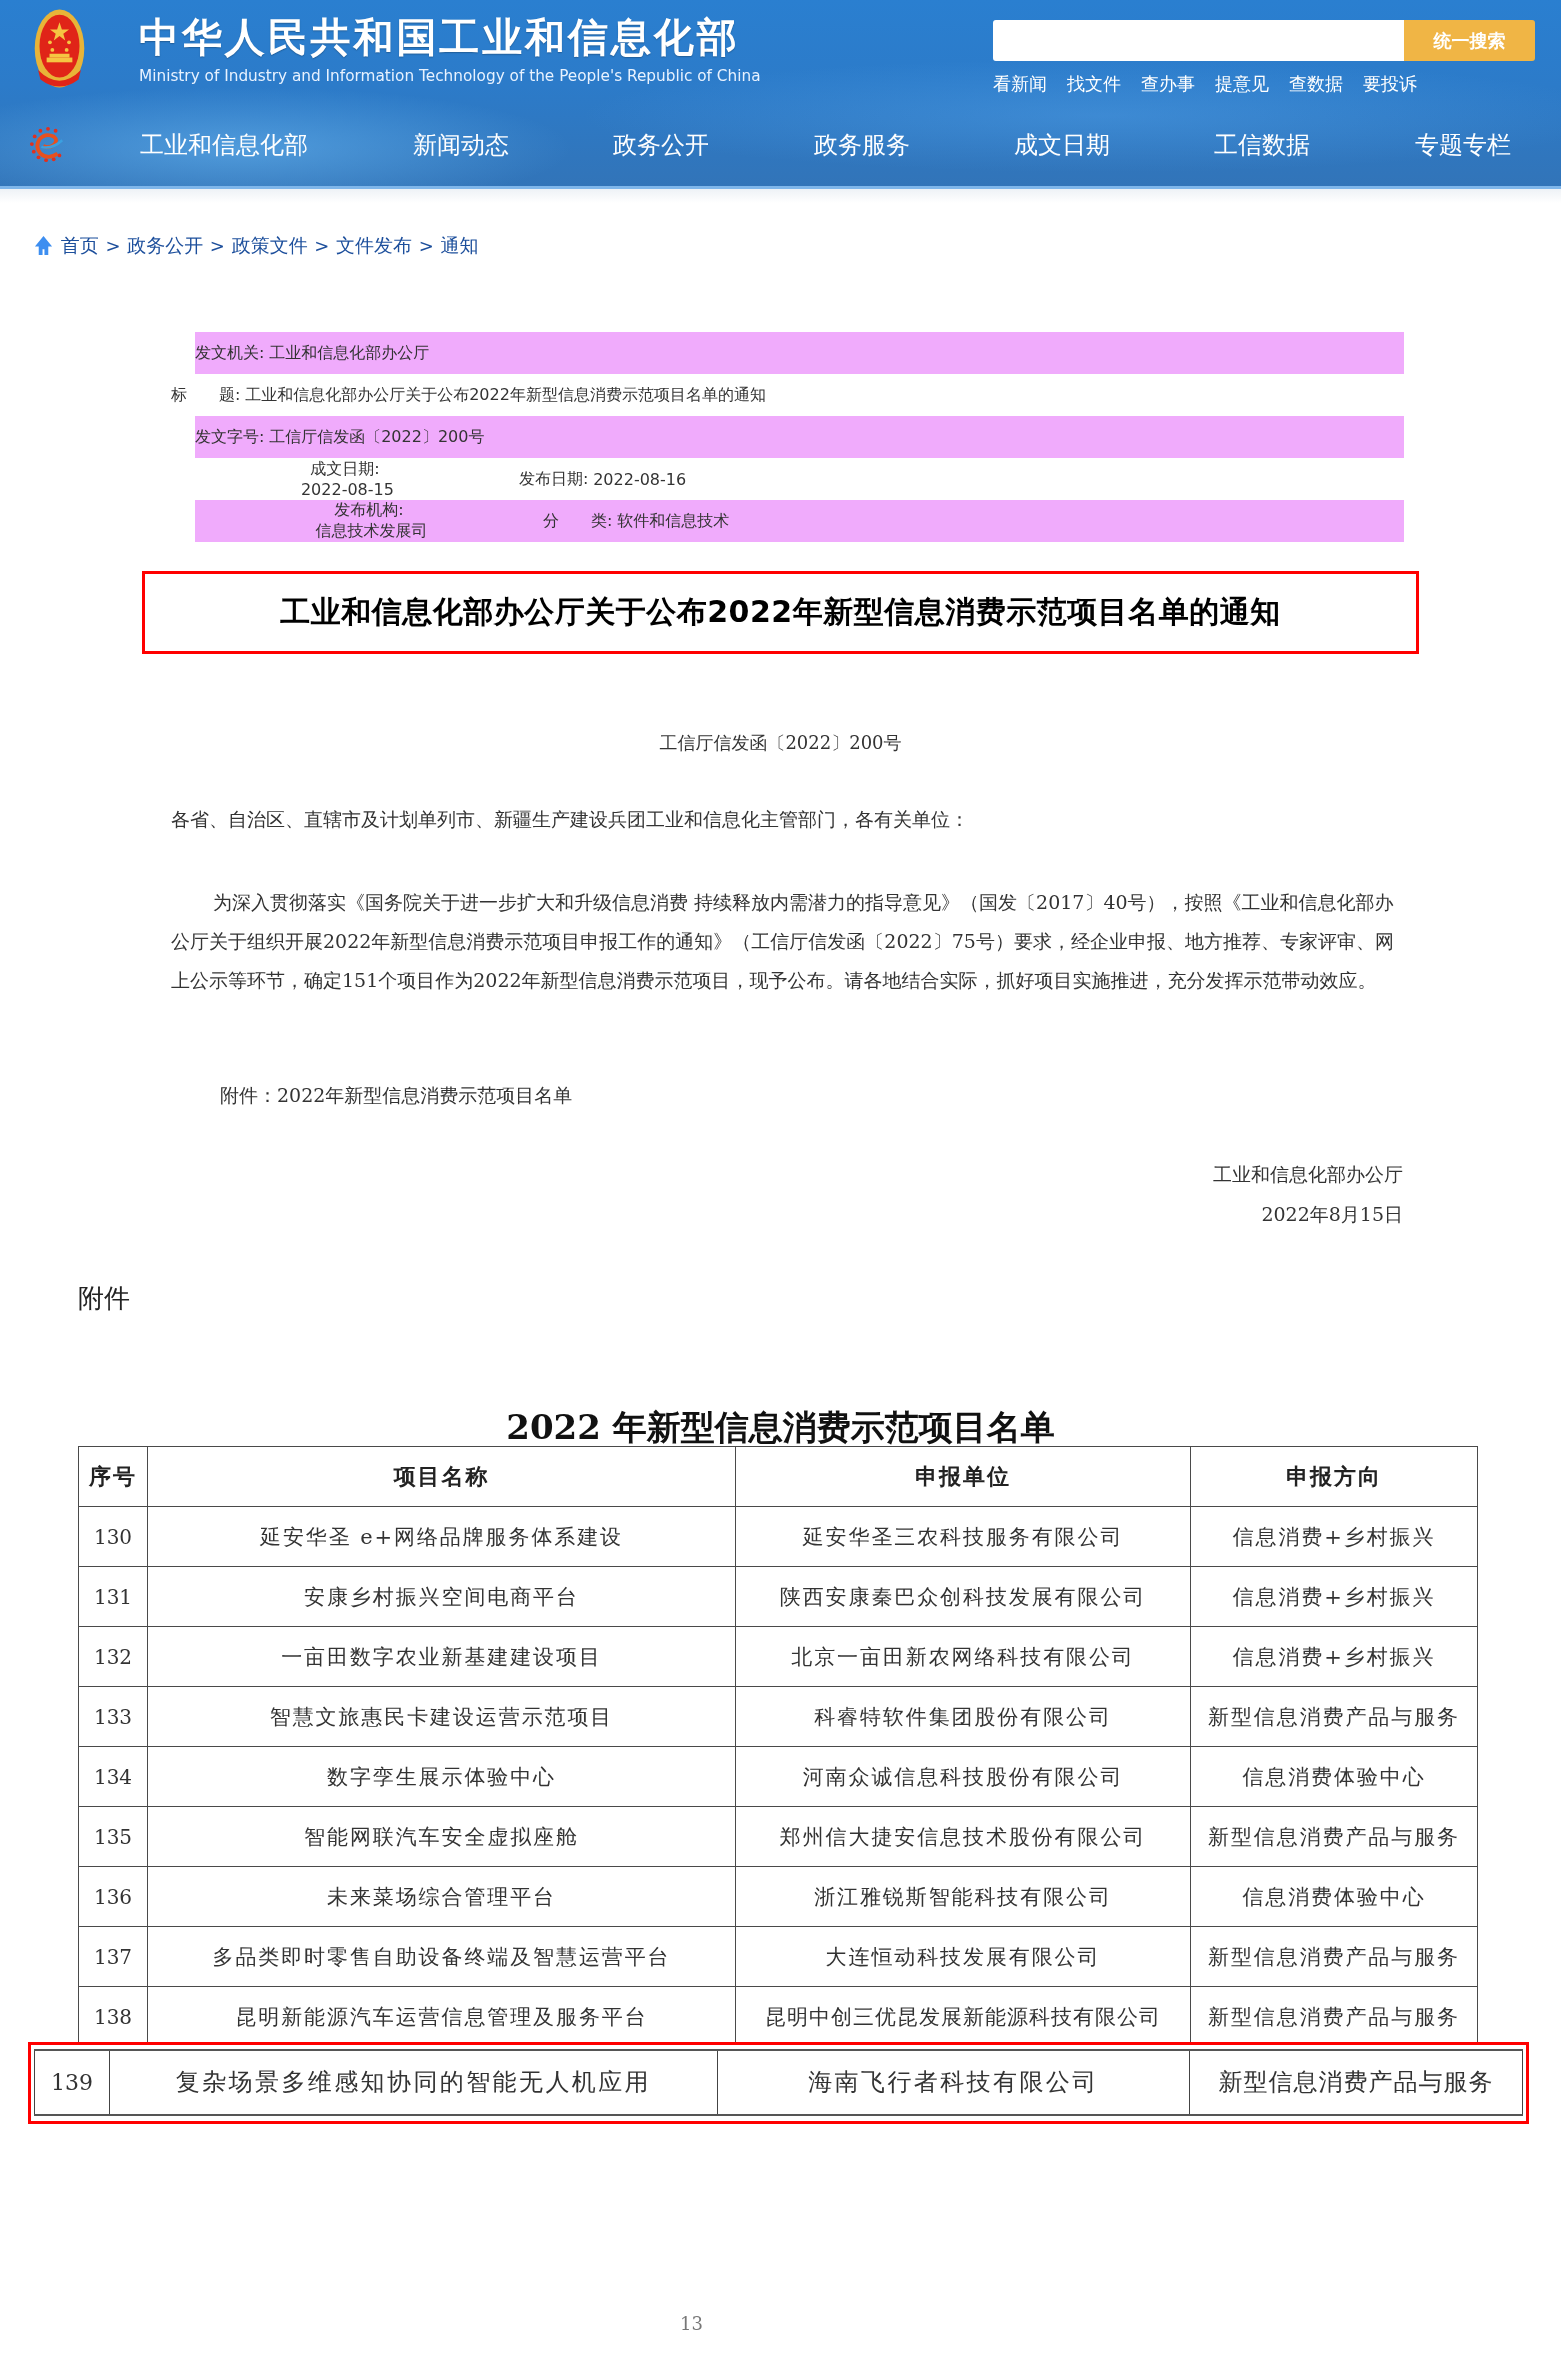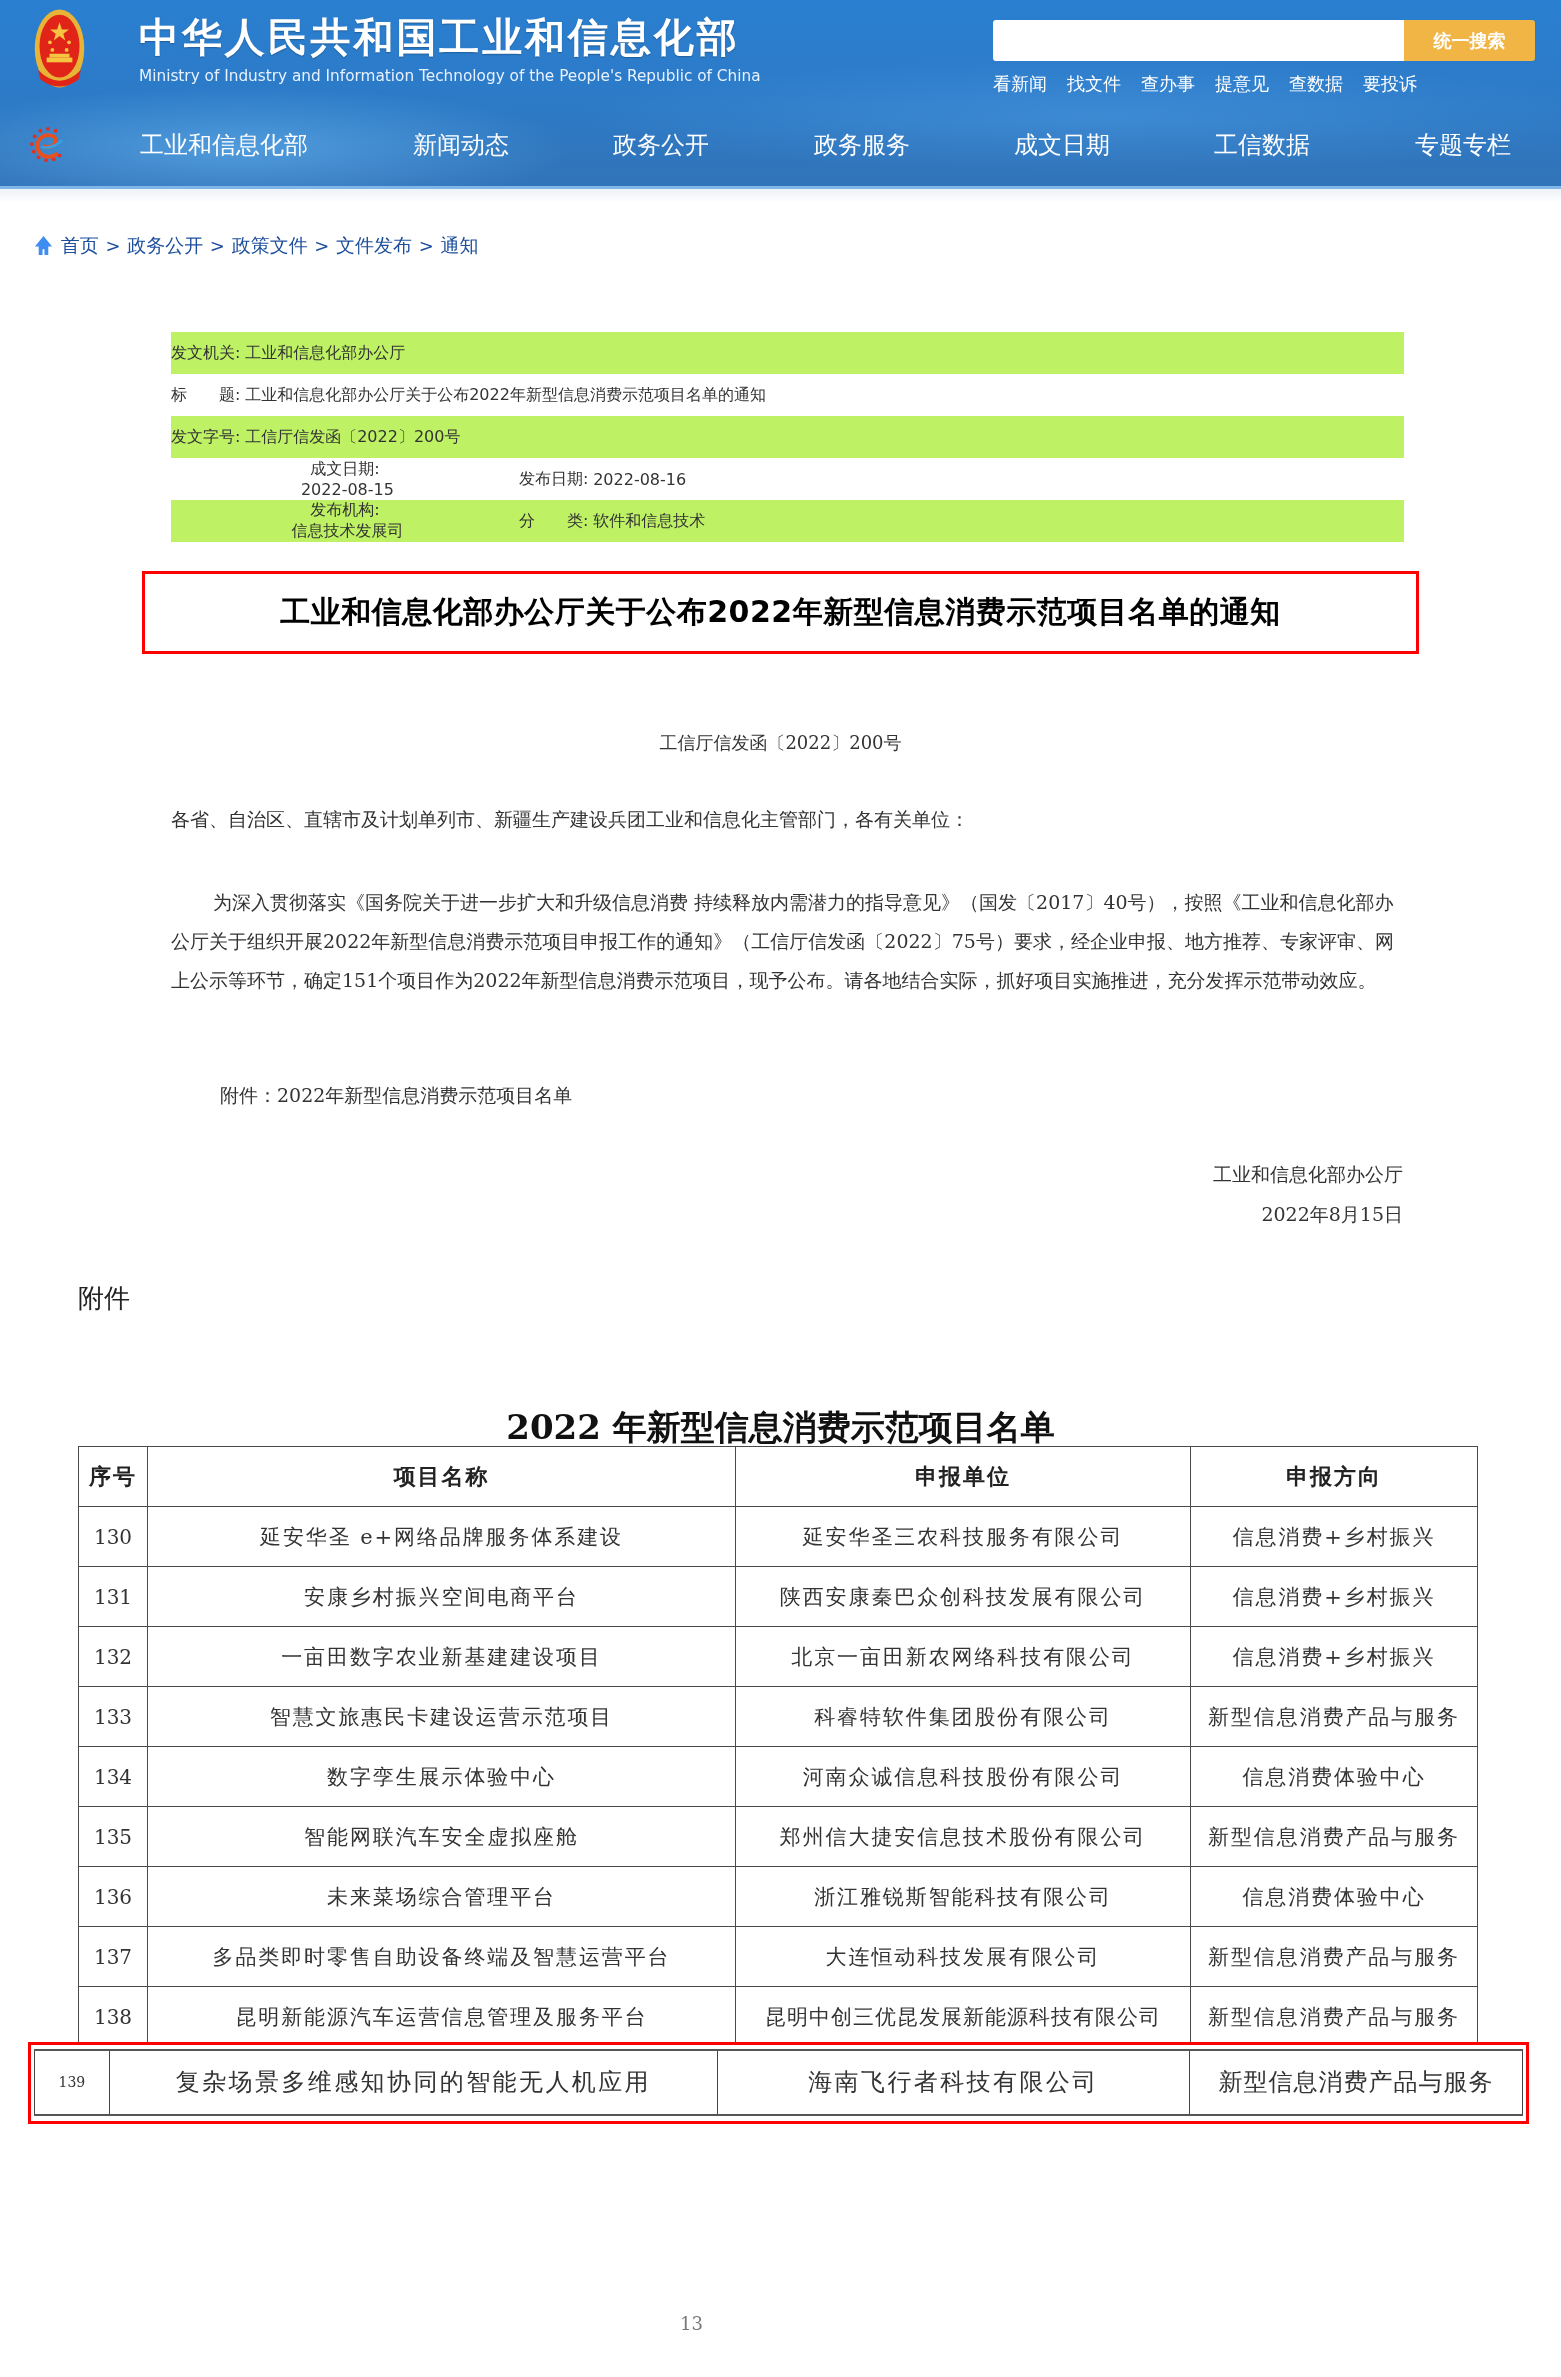--- a/index.html
+++ b/index.html
@@ -40,21 +40,21 @@
 
   
   .breadcrumb { position: absolute; left: 33px; top: 233px; height: 25px; display: flex; align-items: center; gap: 6.7px; }
   .breadcrumb .home-icon { width: 21px; height: 21px; }
   .breadcrumb .crumb { color: #1d4f9c; font-size: 19px; line-height: 25px; white-space: nowrap; }
   .breadcrumb .sep { color: #1d4f9c; font-size: 18px; line-height: 25px; }
 
   
   .meta { position: absolute; left: 171px; top: 332px; width: 1233px; }
   .meta-row { height: 42px; display: flex; align-items: center; padding-left: 0; font-size: 16px; color: #333; }
-  .meta-row.shade { background: #bef264; }
+  .meta-row.shade { background: #f0abfc; margin-left: 24px; }
   .meta-cell { display: flex; align-items: center; white-space: nowrap; }
   .meta-cell.left { width: 348px; flex-direction: column; }
   .meta-label { color: #333; }
   .meta-value { color: #333; margin-left: 4.8px; }
 
   
   .title-box { position: absolute; left: 142px; top: 571px; width: 1277px; height: 83px;
     border: 3.8px solid #ff0000; display: flex; align-items: center; justify-content: center; }
   .title-box h1 { font-size: 30px; font-weight: bold; color: #000; white-space: nowrap; letter-spacing: 0.5px; }
 
@@ -82,21 +82,21 @@
   .tbl td.num { letter-spacing: 0; font-size: 20px; }
   .tbl tr.placeholder td { border-color: #4a4a4a; }
 
   
   .hl-row { position: absolute; left: 28px; top: 2042px; width: 1501px; height: 82px;
     border: 3.8px solid #ff0000; background: #fff; }
   .hl-inner { position: absolute; left: 2.9px; top: 3.8px; width: 1488px; height: 67px; border-collapse: collapse; table-layout: fixed;
     font-family: "DejaVu Serif", "Liberation Serif", serif; }
   .hl-inner td { border-top: 2.4px solid #555; border-bottom: 2.4px solid #555; border-left: 1.4px solid #444; border-right: 1.4px solid #444;
     text-align: center; vertical-align: middle; font-size: 24px; color: #333; white-space: nowrap; overflow: hidden; letter-spacing: 2.4px; }
-  .hl-inner td.num { letter-spacing: 0; font-size: 14px; }
+  .hl-inner td.num { letter-spacing: 0; font-size: 22px; }
 
   .page-num { position: absolute; left: 0; top: 2313px; width: 1383px; text-align: center;
     font-family: "DejaVu Serif", "Liberation Serif", serif; font-size: 18px; color: #777; }
 </style>
 </head>
 <body>
 
 <div class="header">
   <div class="glow1"></div>
   <div class="glow2"></div>

